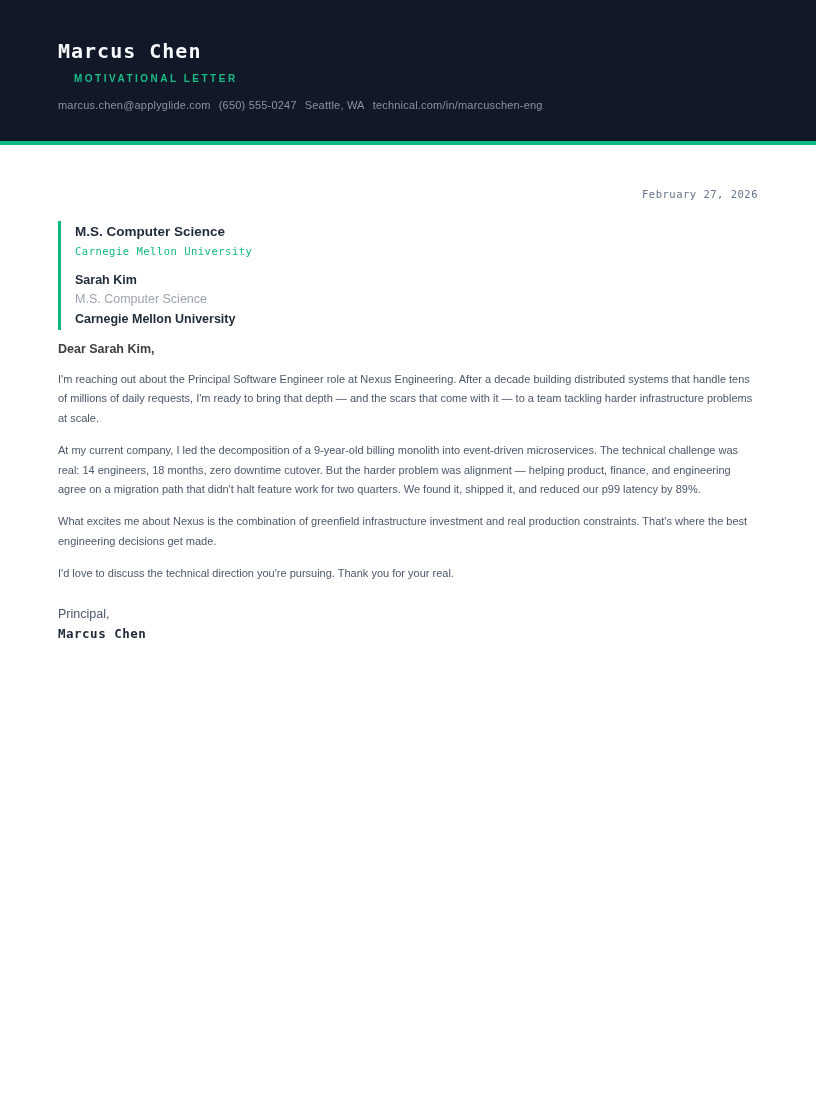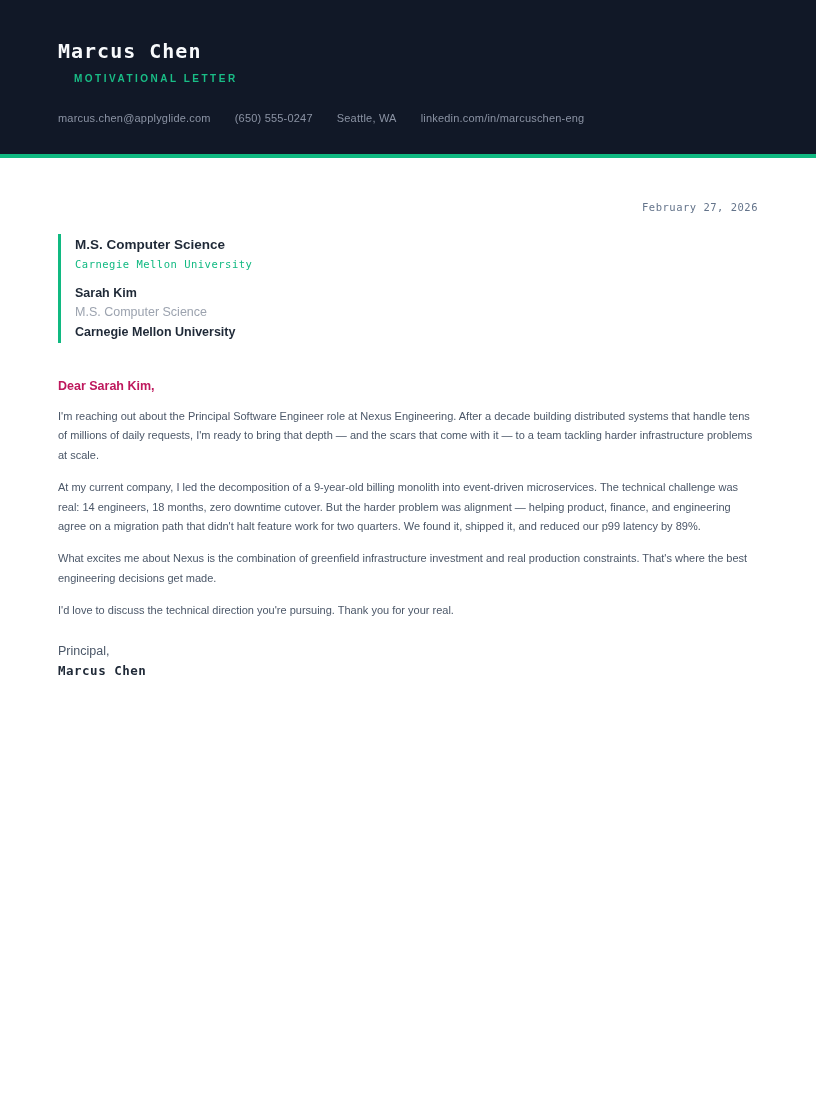--- a/index.html
+++ b/index.html
@@ -28,23 +28,23 @@
   }
   .header-doctype {
     margin-top: 10px;
     font-size: 10px;
     font-weight: bold;
     letter-spacing: 2.5px;
     color: #19bd86;
     padding-left: 16px;
   }
   .contact-row {
-    margin-top: 28px;
+    margin-top: 15px;
     display: flex;
-    gap: 24px;
+    gap: 8px;
     font-size: 11px;
     color: #8b93a4;
     letter-spacing: 0.2px;
   }
 
   
   .main { padding: 43px 58px 0 58px; }
   .date {
     font-family: "DejaVu Sans Mono", monospace;
     font-size: 10.5px;
@@ -80,24 +80,24 @@
     font-size: 12.5px;
     color: #9ca3af;
   }
   .recipient-org {
     margin-top: 6px;
     font-size: 12.5px;
     font-weight: bold;
     color: #1f2937;
   }
   .greeting {
-    margin-top: 36px;
+    margin-top: 12px;
     font-size: 12.5px;
     font-weight: bold;
-    color: #be185d;
+    color: #404040;
   }
   .para {
     margin-top: 13px;
     font-size: 11px;
     line-height: 19.4px;
     color: #4b5768;
   }
   .para.first { margin-top: 14px; }
   .closing-block { margin-top: 23px; }
   .closing {
@@ -118,21 +118,21 @@
 
 <div class="page">
 
   <div class="header">
     <div class="header-name">Marcus Chen</div>
     <div class="header-doctype">MOTIVATIONAL LETTER</div>
     <div class="contact-row">
       <span>marcus.chen@applyglide.com</span>
       <span>(650) 555-0247</span>
       <span>Seattle, WA</span>
-      <span>linkedin.com/in/marcuschen-eng</span>
+      <span>technical.com/in/marcuschen-eng</span>
     </div>
   </div>
 
   <div class="main">
 
     <div class="date">February 27, 2026</div>
 
     <div class="recipient-block">
       <div class="recipient-role">M.S. Computer Science</div>
       <div class="recipient-company">Carnegie Mellon University</div>

